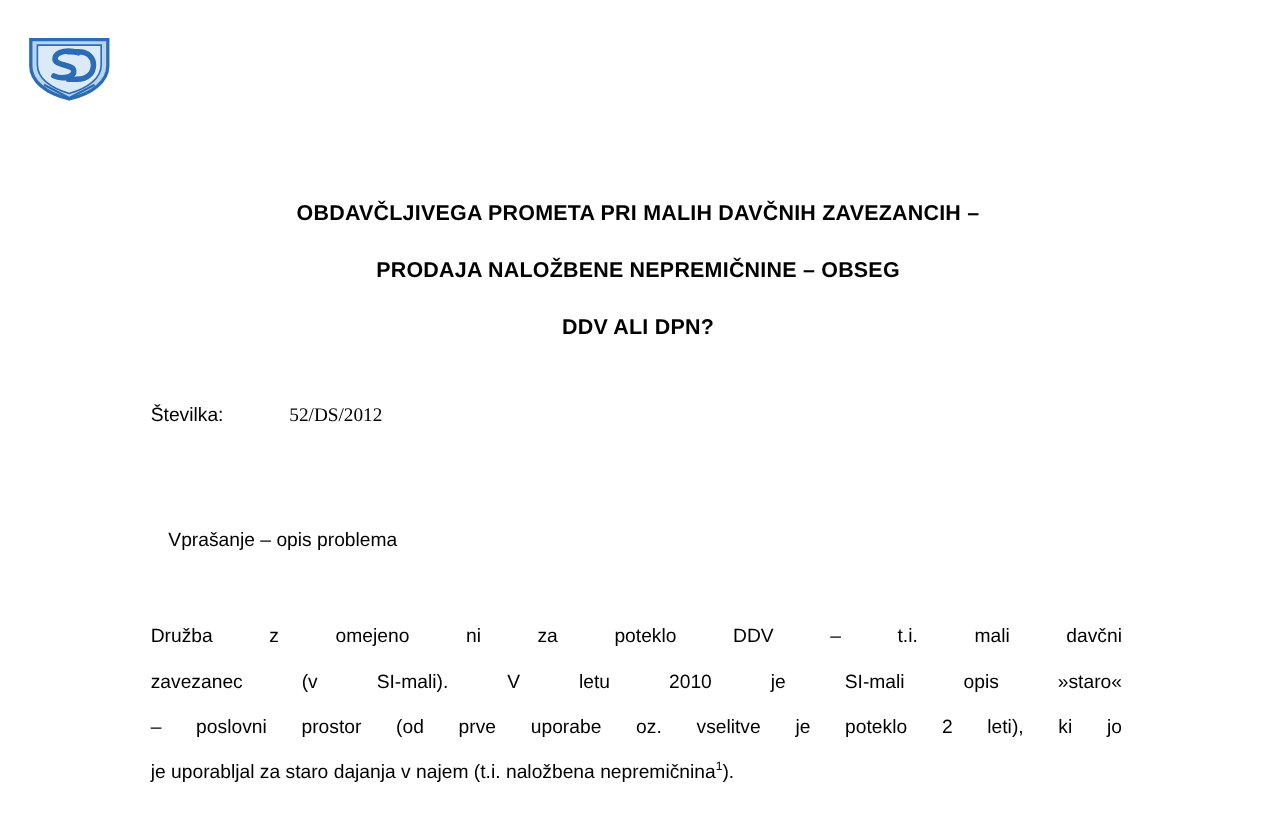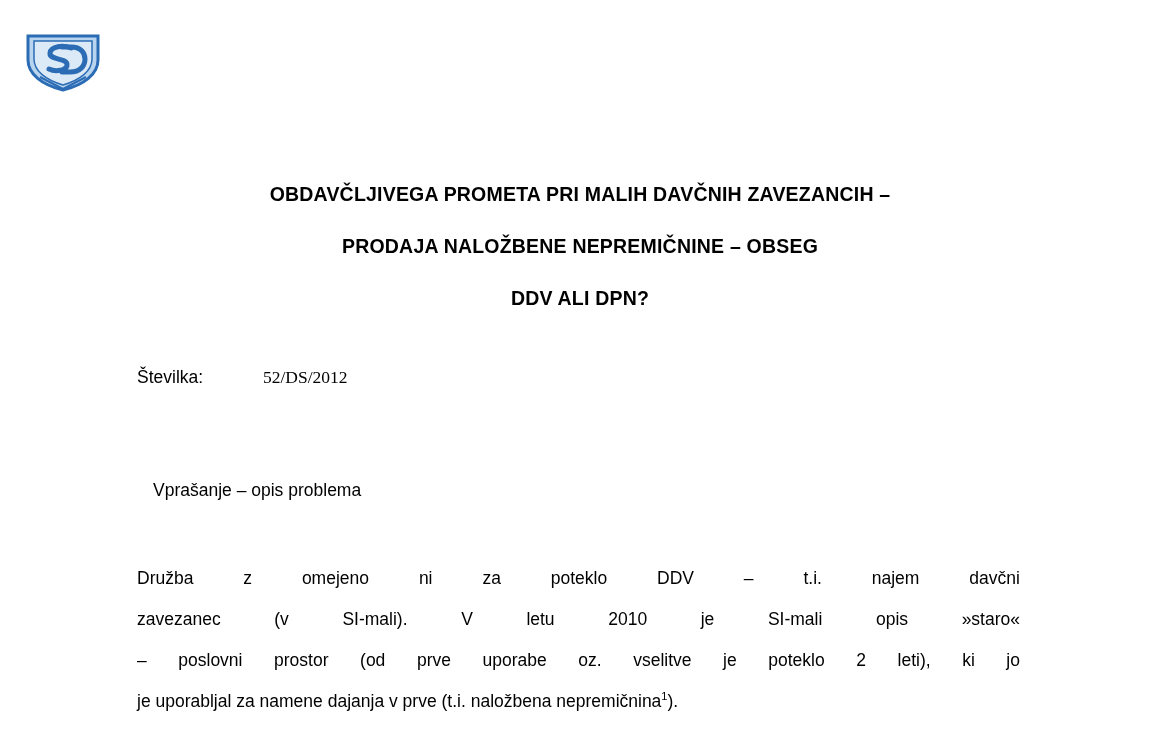--- a/index.html
+++ b/index.html
@@ -143,21 +143,21 @@
     <span class="ln just" id="ln1">
         <span>Družba</span>
         <span>z</span>
         <span>omejeno</span>
         <span>ni</span>
         <span>za</span>
         <span>poteklo</span>
         <span>DDV</span>
         <span>–</span>
         <span>t.i.</span>
-        <span>najem</span>
+        <span>mali</span>
         <span>davčni</span>
       </span>
     <span class="ln just" id="ln2">
         <span>zavezanec</span>
         <span>(v</span>
         <span>SI-mali).</span>
         <span>V</span>
         <span>letu</span>
         <span>2010</span>
         <span>je</span>
@@ -174,16 +174,16 @@
         <span>uporabe</span>
         <span>oz.</span>
         <span>vselitve</span>
         <span>je</span>
         <span>poteklo</span>
         <span>2</span>
         <span>leti),</span>
         <span>ki</span>
         <span>jo</span>
       </span>
-    <span class="ln last" id="ln4"><span>je uporabljal za namene dajanja v prve (t.i. naložbena nepremičnina</span><sup>1</sup><span>).</span></span>
+    <span class="ln last" id="ln4"><span>je uporabljal za staro dajanja v najem (t.i. naložbena nepremičnina</span><sup>1</sup><span>).</span></span>
   </div>
 
 </div>
 
 </body></html>

